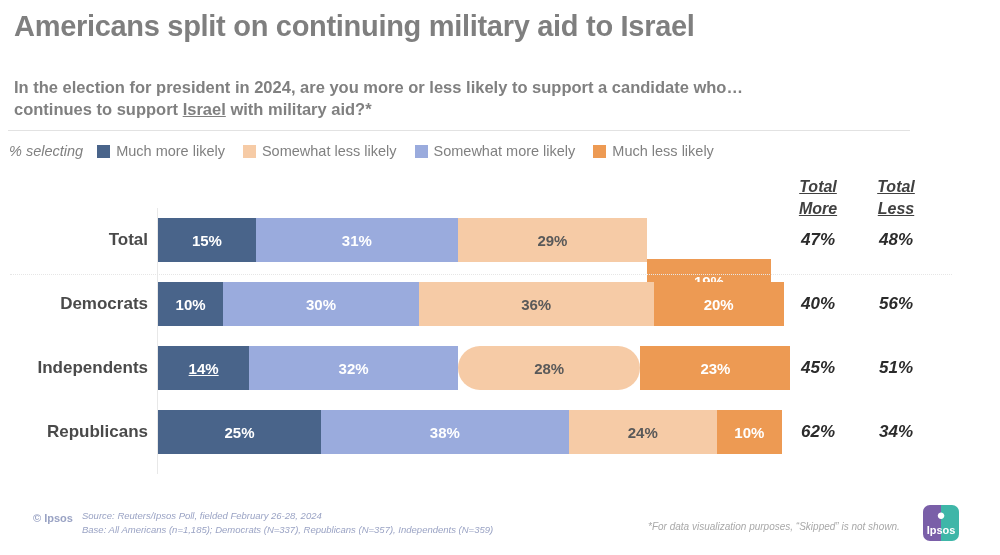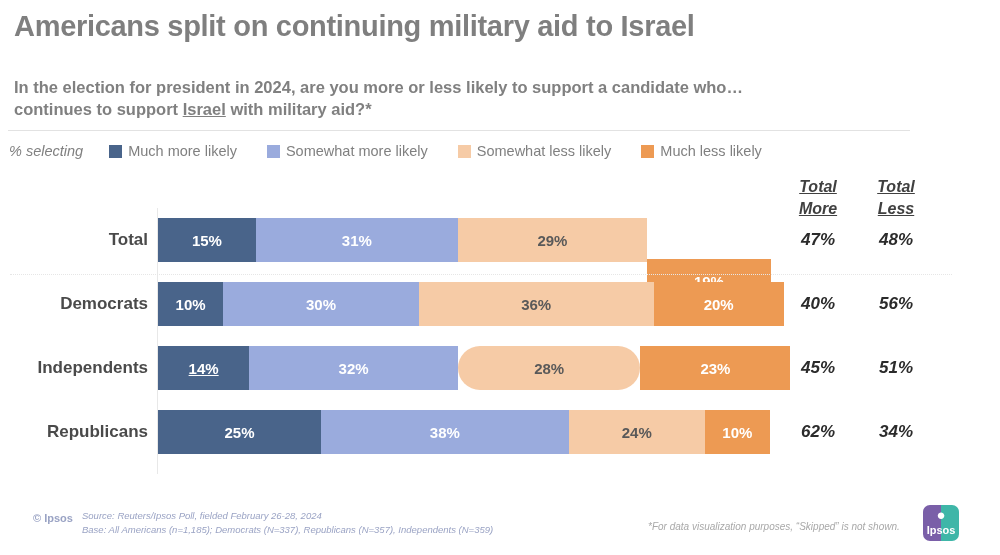--- a/index.html
+++ b/index.html
@@ -44,21 +44,21 @@
     background: #e2e2e2;
   }
 
   
   #legend {
     position: absolute;
     left: 9px; top: 142px;
     height: 18px;
     display: flex;
     align-items: center;
-    gap: 16px;
+    gap: 4px;
   }
   #legend .pct-selecting {
     font-size: 14.5px;
     font-style: italic;
     color: #808080;
     margin-right: 10px;
     white-space: nowrap;
   }
   .legend-item {
     display: flex;
@@ -242,26 +242,26 @@
 
   <div id="header-rule"></div>
 
   <div id="legend">
     <div class="pct-selecting">% selecting</div>
     <div class="legend-item">
       <span class="legend-swatch" style="background:#49648a"></span>
       <span class="legend-label">Much more likely</span>
     </div>
     <div class="legend-item">
+      <span class="legend-swatch" style="background:#f6cba6"></span>
+      <span class="legend-label">Somewhat less likely</span>
+    </div>
+    <div class="legend-item">
       <span class="legend-swatch" style="background:#9aabdd"></span>
       <span class="legend-label">Somewhat more likely</span>
-    </div>
-    <div class="legend-item">
-      <span class="legend-swatch" style="background:#f6cba6"></span>
-      <span class="legend-label">Somewhat less likely</span>
     </div>
     <div class="legend-item">
       <span class="legend-swatch" style="background:#ed9a53"></span>
       <span class="legend-label">Much less likely</span>
     </div>
   </div>
 
   <div class="tot-head" id="tot-more-head">
     <span>Total</span>
     <span>More</span>
@@ -305,21 +305,21 @@
           <div class="seg" style="width: 149.96px; background: rgb(237, 154, 83);">23%</div>
         </div>
         <div class="tot-val tot-more">45%</div>
         <div class="tot-val tot-less">51%</div>
       </div>
       <div class="row" style="top: 400px;">
         <div class="row-label">Republicans</div>
         <div class="bar">
           <div class="seg" style="width: 163px; background: rgb(73, 100, 138);">25%</div>
           <div class="seg" style="width: 247.76px; background: rgb(154, 171, 221);">38%</div>
-          <div class="seg dark-text" style="width: 136px; background: rgb(246, 203, 166);">24%</div>
+          <div class="seg dark-text" style="width: 148px; background: rgb(246, 203, 166);">24%</div>
           <div class="seg" style="width: 65.2px; background: rgb(237, 154, 83);">10%</div>
         </div>
         <div class="tot-val tot-more">62%</div>
         <div class="tot-val tot-less">34%</div>
       </div>
       <div class="grid-sep" style="top: 274px;"></div>
     </div>
 
   <div id="footer-ipsos">© Ipsos</div>
   <div id="footer-src">

